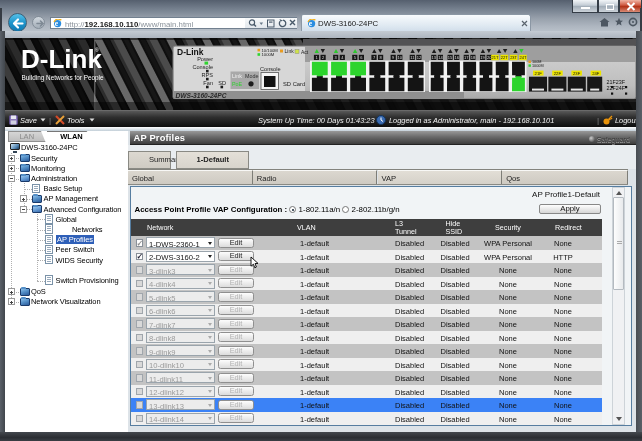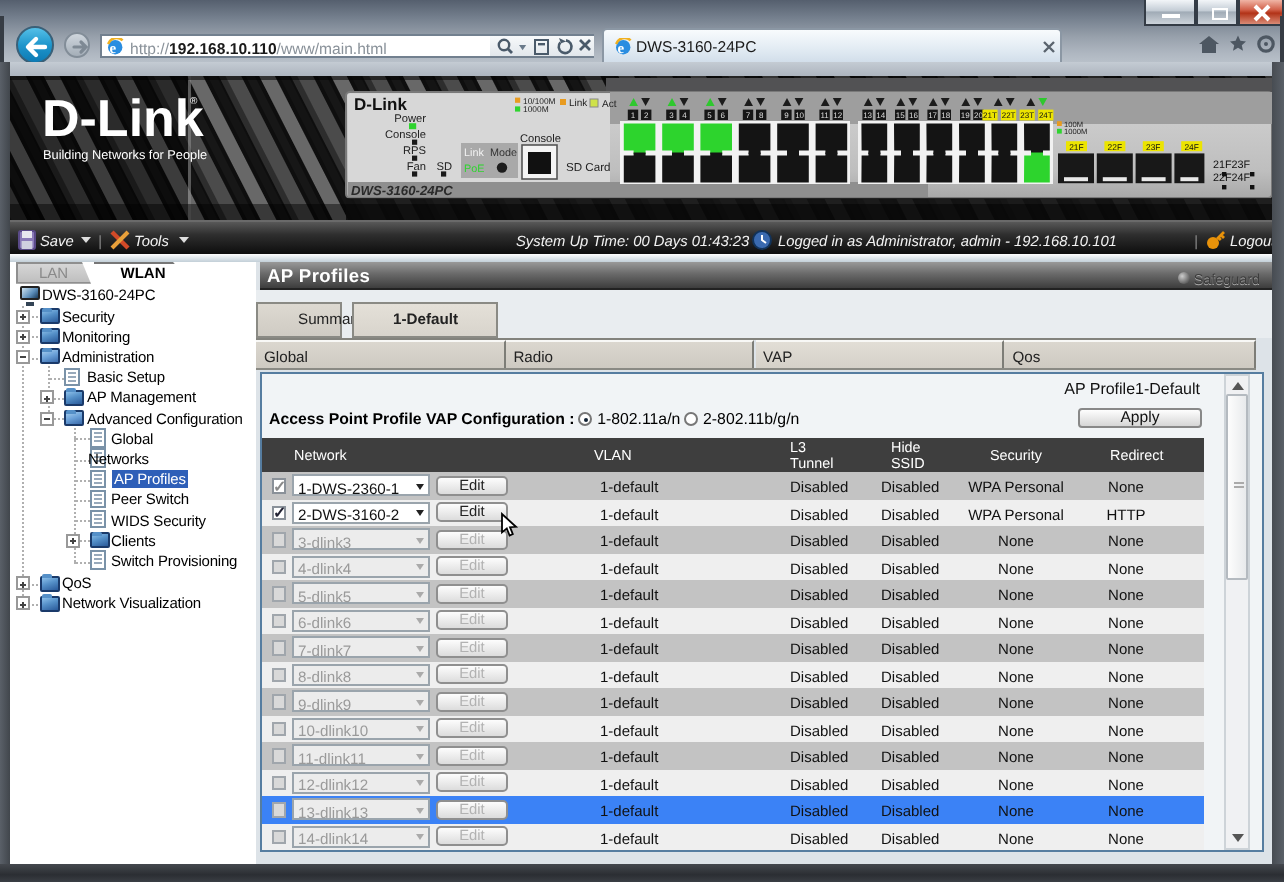--- a/index.html
+++ b/index.html
@@ -374,21 +374,21 @@
       </svg>
   <span class="txt" style="left:62px">Tools</span>
   <svg style="position:absolute;left:84px;top:7px" width="6" height="4" viewBox="0 0 6 4">
         <path d="M0.5 0.5 l2.5 3 l2.5 -3 z" fill="#ddd"></path>
       </svg>
   <span class="txt" style="left:253px">System Up Time: 00 Days 01:43:23</span>
   <svg style="position:absolute;left:371px;top:3.5px" width="10" height="10" viewBox="0 0 10 10">
         <circle cx="5" cy="5" r="4.5" fill="#3a6ab0" stroke="#12335a"></circle>
         <path d="M5 2.5 V5 L7 6.5" stroke="#fff" stroke-width="1" fill="none"></path>
       </svg>
-  <span class="txt" style="left:384px">Logged in as Administrator, admin - 192.168.10.101</span>
+  <span class="txt" style="left:384px">Logged in as Administrator, main - 192.168.10.101</span>
   <span class="txt" style="left:592px;color:#888">|</span>
   <svg style="position:absolute;left:598px;top:3.5px" width="10" height="10" viewBox="0 0 10 10">
         <circle cx="3.5" cy="6.5" r="3" fill="#e8920a"></circle>
         <path d="M5.5 4.5 L9 1 M7.5 2.5 l1.5 1.5 M6.2 3.8 l1.2 1.2" stroke="#e8920a" stroke-width="1.4"></path>
       </svg>
   <span class="txt" style="left:610px">Logout</span>
 </div>
 <div id="sep"></div>
 
 <div id="sidebar">
@@ -442,45 +442,39 @@
 <div class="ti" style="top:214.6px">
       <span style="position:absolute;left:36.5px;top:4.8px;width:8px;border-top:1px dotted #b0b0b0"></span>
       <span class="doc" style="left:45px"></span>
       <span class="doc2" style="left:45px"></span>
       <span class="tl" style="left:55.5px">Global</span>
     </div>
 <div class="ti" style="top:224.8px">
       <span style="position:absolute;left:36.5px;top:4.8px;width:8px;border-top:1px dotted #b0b0b0"></span>
       <span class="doc" style="left:45px"></span>
       <span class="doc2" style="left:45px"></span>
-      <span class="tl" style="left:44px">Networks</span>
+      <span class="tl" style="left:72px">Networks</span>
     </div>
 <div class="ti" style="top:235.0px">
       <span style="position:absolute;left:36.5px;top:4.8px;width:8px;border-top:1px dotted #b0b0b0"></span>
       <span class="doc" style="left:45px"></span>
       <span class="doc2" style="left:45px"></span>
       <span class="tl sel" style="left:55.5px">AP Profiles</span>
     </div>
 <div class="ti" style="top:245.2px">
       <span style="position:absolute;left:36.5px;top:4.8px;width:8px;border-top:1px dotted #b0b0b0"></span>
       <span class="doc" style="left:45px"></span>
       <span class="doc2" style="left:45px"></span>
       <span class="tl" style="left:55.5px">Peer Switch</span>
     </div>
 <div class="ti" style="top:255.4px">
       <span style="position:absolute;left:36.5px;top:4.8px;width:8px;border-top:1px dotted #b0b0b0"></span>
       <span class="doc" style="left:45px"></span>
       <span class="doc2" style="left:45px"></span>
       <span class="tl" style="left:55.5px">WIDS Security</span>
-    </div>
-<div class="ti" style="top:265.6px">
-      <span style="position:absolute;left:36.5px;top:4.8px;width:8px;border-top:1px dotted #b0b0b0"></span>
-      <span class="pm p" style="left:33px"></span>
-      <span class="fold" style="left:45px"></span>
-      <span class="tl" style="left:55.5px">Clients</span>
     </div>
 <div class="ti" style="top:275.8px">
       <span style="position:absolute;left:36.5px;top:4.8px;width:8px;border-top:1px dotted #b0b0b0"></span>
       <span class="doc" style="left:45px"></span>
       <span class="doc2" style="left:45px"></span>
       <span class="tl" style="left:55.5px">Switch Provisioning</span>
     </div>
 <div class="ti" style="top:287.0px">
       <span style="position:absolute;left:11px;top:4.8px;width:8px;border-top:1px dotted #b0b0b0"></span>
       <span class="pm p" style="left:7.5px"></span>

